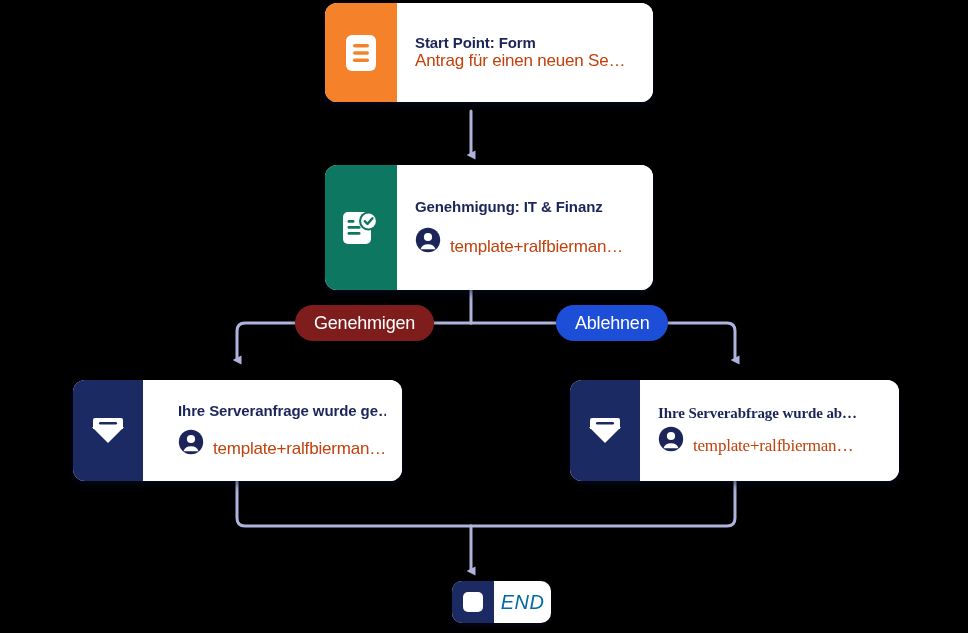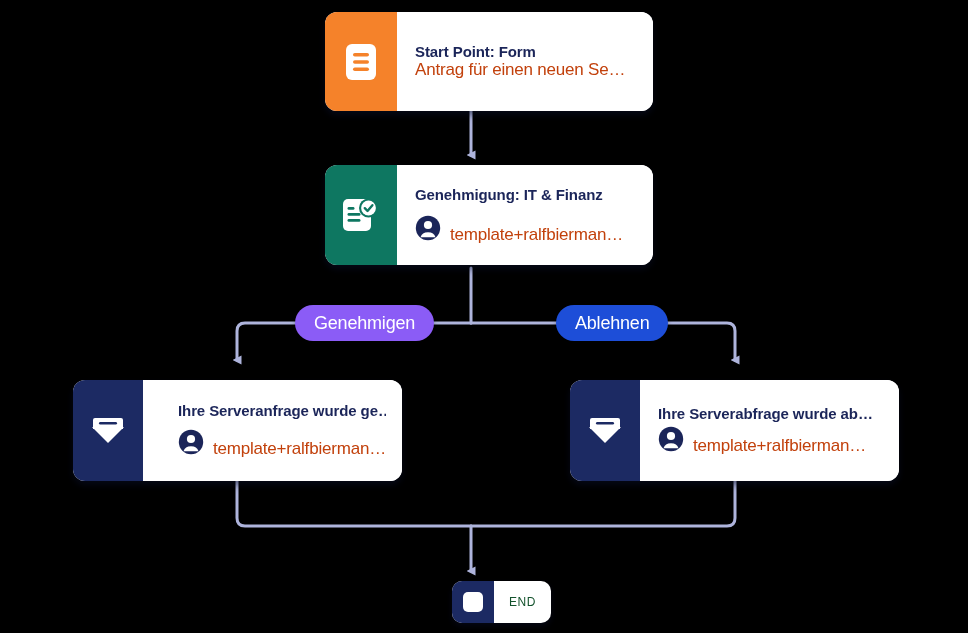--- a/index.html
+++ b/index.html
@@ -70,60 +70,60 @@
   }
   .node-sub-row {
     display: flex;
     align-items: flex-end;
     gap: 9px;
     overflow: hidden;
   }
 
   
   #node-start {
-    left: 325px; top: 12px; width: 328px; height: 99px;
+    left: 325px; top: 3px; width: 328px; height: 99px;
   }
   #node-start .node-icon { width: 72px; background: #F5822A; }
 
   #node-approval {
-    left: 325px; top: 165px; width: 328px; height: 100px;
+    left: 325px; top: 165px; width: 328px; height: 125px;
   }
   #node-approval .node-icon { width: 72px; background: #0E7761; }
   #node-approval .node-body { gap: 12px; }
 
   #node-mail-approved {
     left: 73px; top: 380px; width: 329px; height: 101px;
   }
   #node-mail-approved .node-icon { width: 70px; background: #1C2A63; }
   #node-mail-approved .node-body { gap: 10px; padding-left: 35px; }
 
   #node-mail-rejected {
     left: 570px; top: 380px; width: 329px; height: 101px;
   }
   #node-mail-rejected .node-icon { width: 70px; background: #1C2A63; }
-  #node-mail-rejected .node-body { gap: 4px; }
+  #node-mail-rejected .node-body { gap: 4px; font-family: Liberation Serif, serif; }
 
   
   .pill {
     position: absolute;
     display: flex;
     align-items: center;
     justify-content: center;
     height: 36px;
     padding: 0 19px;
     border-radius: 18px;
     color: #FFFFFF;
     font-size: 18px;
     letter-spacing: -0.2px;
     white-space: nowrap;
     box-shadow: 0 2px 4px rgba(0,0,0,0.35);
   }
   #pill-approve {
     left: 295px; top: 305px;
-    background: #8b5cf6;
+    background: #7f1d1d;
   }
   #pill-reject {
     left: 556px; top: 305px;
     background: #1d4ed8;
   }
 
   
   #node-end {
     position: absolute;
     left: 452px; top: 581px;
@@ -140,23 +140,24 @@
     background: #1C2A63;
     display: flex;
     align-items: center;
     justify-content: center;
   }
   #node-end .end-label {
     flex: 1 1 auto;
     display: flex;
     align-items: center;
     justify-content: center;
-    font-size: 12px;
-    color: #14532d;
+    font-size: 20px;
+    color: #0369a1;
     letter-spacing: 0.5px;
+    font-style: italic;
   }
   .stop-square {
     width: 20px;
     height: 20px;
     border-radius: 5px;
     background: #FFFFFF;
   }
   .avatar-icon { flex: 0 0 auto; }
 </style>
 </head>

